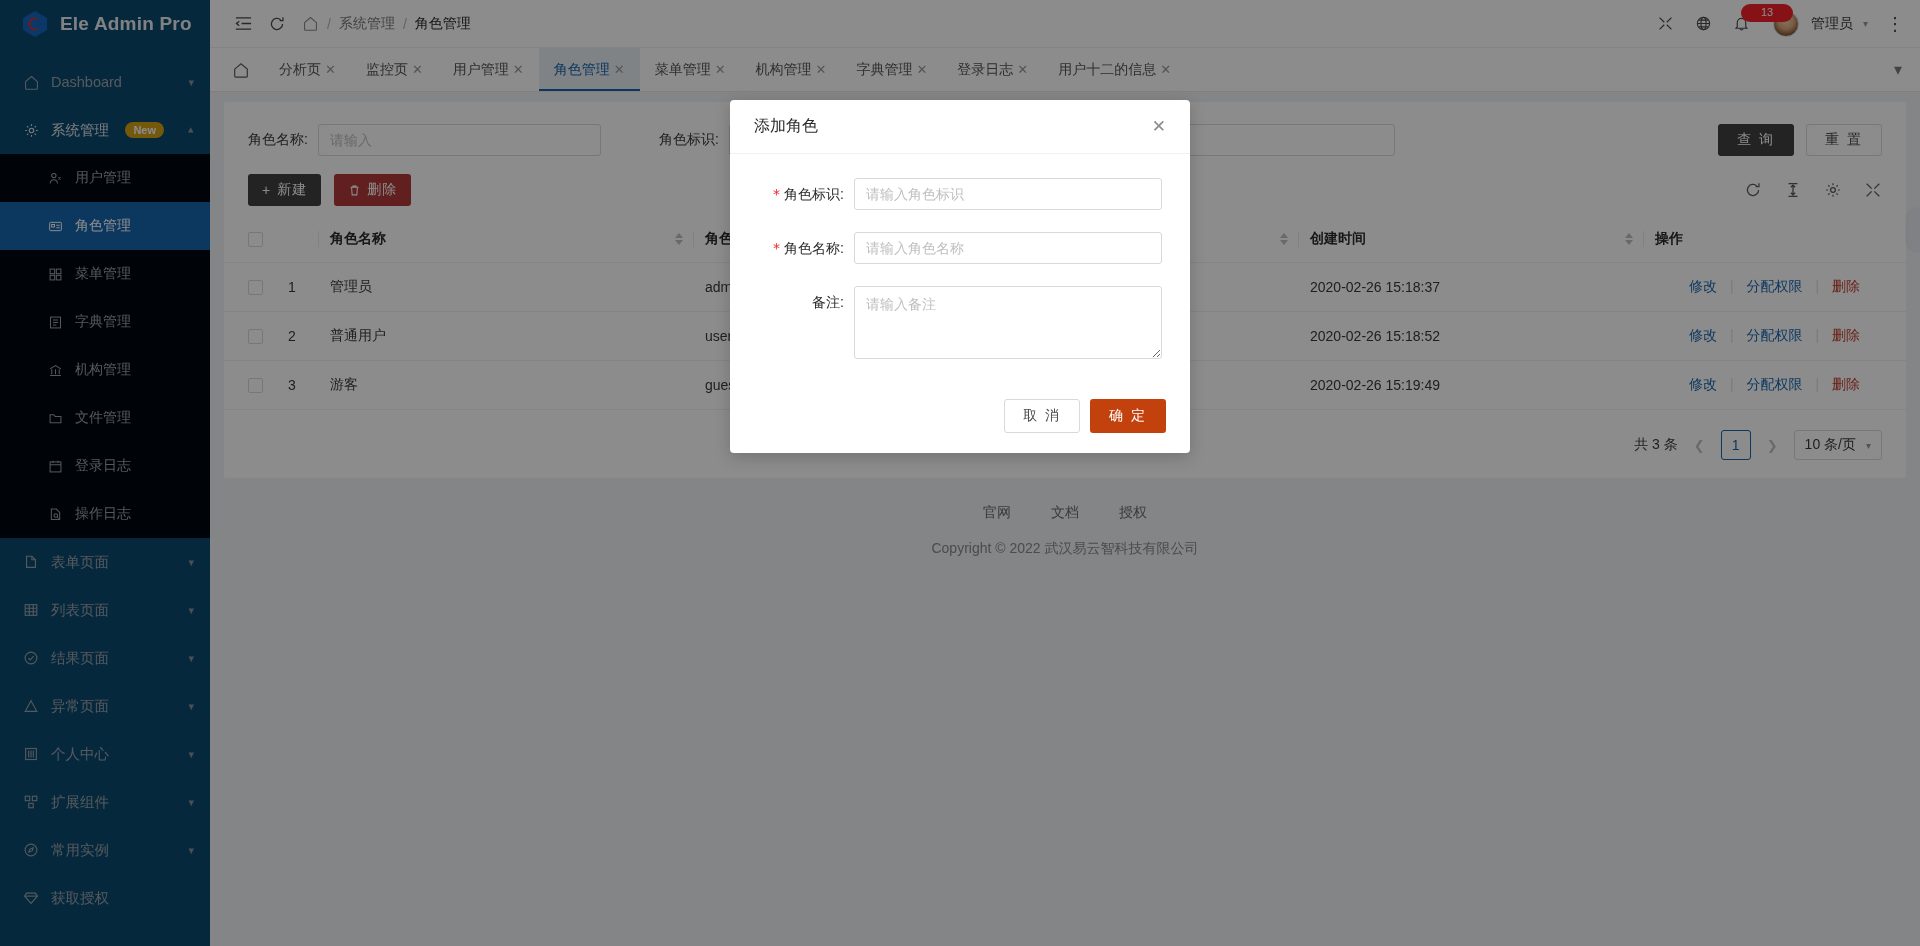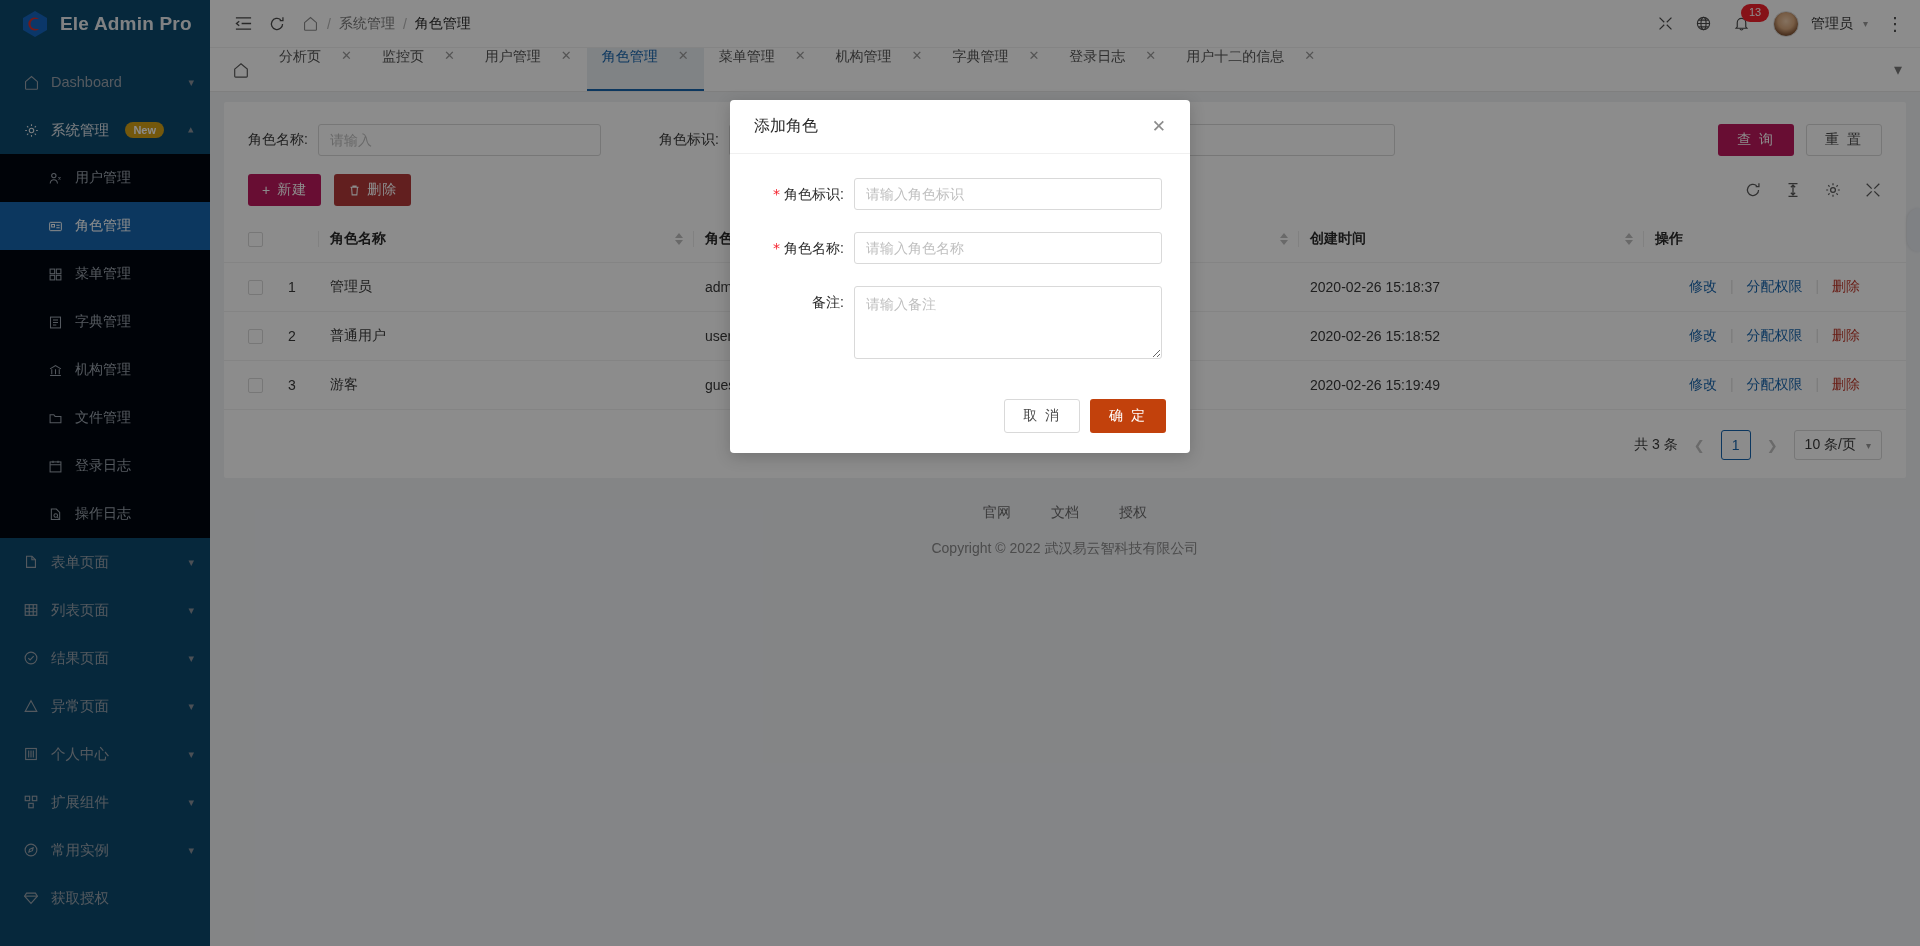--- a/index.html
+++ b/index.html
@@ -68,42 +68,42 @@
   .breadcrumb { display: flex; align-items: center; gap: 8px; margin-left: 8px; font-size: 14px; }
   .bc-sep { color: #b6b6b6; }
   .bc-item { color: #7a7a7a; cursor: pointer; }
   .bc-item.current { color: #2b2b2b; cursor: default; }
   .topbar-right { margin-left: auto; display: flex; align-items: center; gap: 4px; }
   .bell-wrap { position: relative; }
   .bell-badge {
     position: absolute; top: -3px; left: 16px;
     background: #f5222d; color: #fff; font-size: 11px; line-height: 17px;
     min-width: 21px; height: 18px; border-radius: 9px; text-align: center;
-    padding: 0 8px; font-family: "Liberation Sans", sans-serif;
+    padding: 0 20px; font-family: "Liberation Sans", sans-serif;
   }
   .avatar {
     width: 26px; height: 26px; border-radius: 50%; margin: 0 8px 0 10px;
     background: radial-gradient(circle at 50% 38%, #f2cfae 0%, #d8a87e 42%, #8d5f3e 70%, #51331f 100%);
     border: 1px solid #e0e0e0; flex: 0 0 26px;
   }
   .user-name { font-size: 14px; color: #3a3a3a; cursor: pointer; }
   .tiny-chev { font-size: 10px; color: #9a9a9a; margin-left: 6px; }
   .dots { letter-spacing: 0; color: #4a4a4a; font-size: 18px; margin-left: 14px; cursor: pointer; }
 
   .tabbar {
     height: 44px; background: #fff; flex: 0 0 44px;
     display: flex; align-items: stretch; border-bottom: 1px solid #e8e8e8;
     position: relative; padding-left: 8px;
   }
   .tab-home {
     width: 46px; display: flex; align-items: center; justify-content: center;
     color: #5a5a5a; cursor: pointer;
   }
   .tab {
-    display: flex; gap: 20px; padding: 0 15px;
+    display: flex; align-items: center; gap: 4px; padding: 0 15px;
     font-size: 14px; color: #555; cursor: pointer; white-space: nowrap;
     position: relative;
   }
   .tab.active { color: #1765ad; background: #e9eef3; }
   .tab.active::after {
     content: ""; position: absolute; left: 0; right: 0; bottom: 0;
     height: 2px; background: #1765ad;
   }
   .tab-x { font-size: 13px; color: #9b9b9b; }
   .tabbar-right {
@@ -126,21 +126,21 @@
     outline: none; font-family: "Liberation Sans", sans-serif;
   }
   .inp::placeholder { color: #bfbfbf; }
   .search-actions { margin-left: auto; display: flex; gap: 12px; }
   .btn {
     height: 32px; padding: 0 18px; font-size: 14px; border-radius: 3px;
     cursor: pointer; border: 1px solid transparent; letter-spacing: 2px;
     font-family: "Liberation Sans", sans-serif; display: inline-flex;
     align-items: center; justify-content: center;
   }
-  .btn-primary { background: #be185d; color: #fff; }
+  .btn-primary { background: #404040; color: #fff; }
   .btn-default { background: #fff; color: #4a4a4a; border-color: #d9d9d9; }
   .btn-danger { background: #b23a3a; color: #fff; }
 
   .action-row {
     display: flex; align-items: center; padding: 12px 24px 10px 24px;
   }
   .btn-sm { height: 32px; padding: 0 13px; letter-spacing: 1px; gap: 6px; }
   .tool-icons { margin-left: auto; display: flex; gap: 22px; color: #5a5a5a; }
   .tool-icons > span { cursor: pointer; display: inline-flex; }
 

